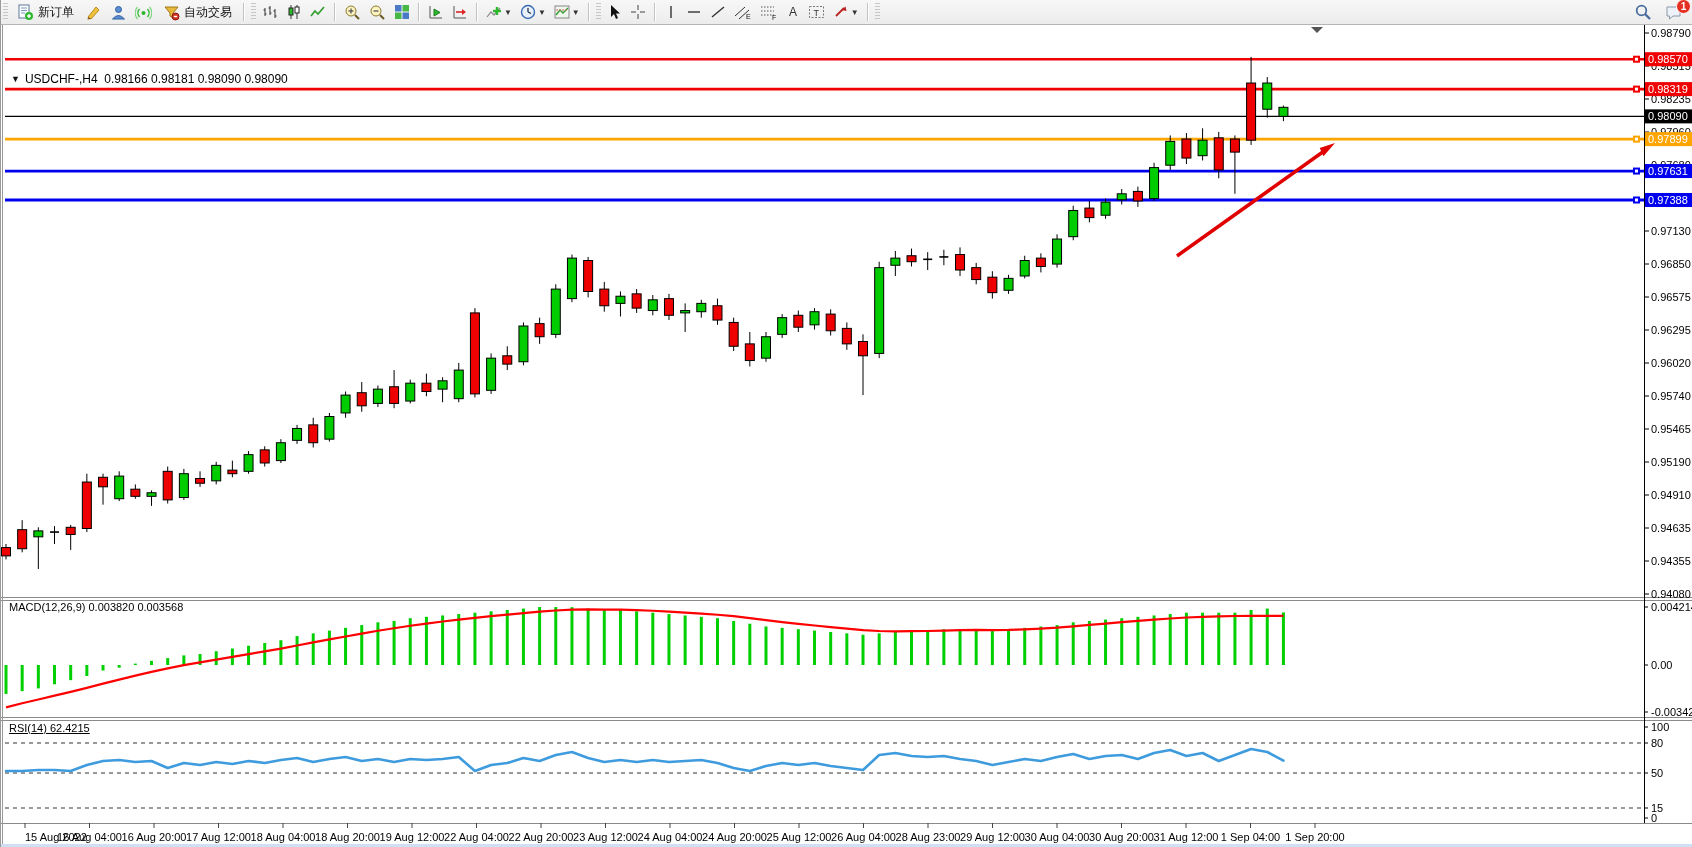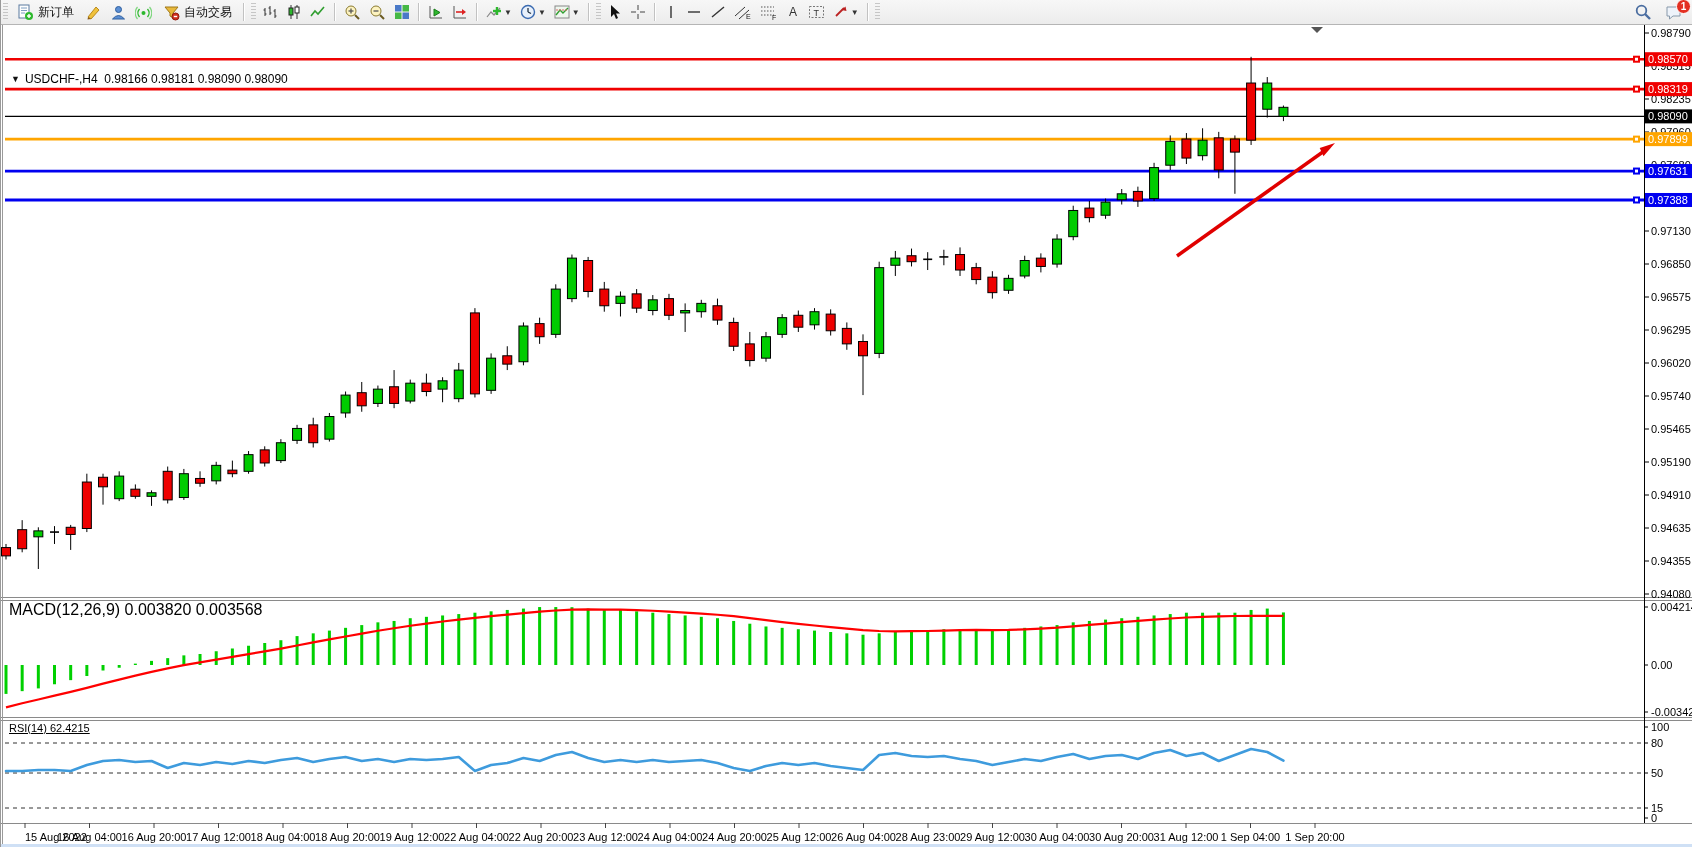--- a/index.html
+++ b/index.html
@@ -15,21 +15,21 @@
   .caret{font-size:8px;color:#333;margin-left:2px;}
   .tf-btn{height:19px;padding:0 6px;font-size:11px;color:#222;display:flex;align-items:center;margin:0 1px;
           border:1px solid transparent;border-radius:2px;}
   .tf-btn.active{background:#fdfdfd;border:1px solid #8d9aa8;box-shadow:inset 1px 1px 2px rgba(0,0,0,.18);}
   #tb-right{margin-left:auto;display:flex;align-items:center;margin-right:6px;}
   .badge-red{position:absolute;top:-4px;right:-6px;background:#e33022;color:#fff;border-radius:8px;font-size:10px;
              font-weight:bold;width:13px;height:13px;line-height:13px;text-align:center;border:1px solid #fff;}
   
   #chart-title{position:absolute;left:10px;top:28px;font-size:12px;color:#000;z-index:4;pointer-events:none;white-space:nowrap;margin-top:44px;}
   #chart-title .tri{font-size:9px;vertical-align:1px;margin-right:5px;color:#111;}
-  #macd-label{position:absolute;left:8px;top:601px;font-size:16px;color:#000;z-index:4;pointer-events:none;}
+  #macd-label{position:absolute;left:8px;top:601px;font-size:11px;color:#000;z-index:4;pointer-events:none;}
   #rsi-label{position:absolute;left:8px;top:722px;font-size:11px;color:#000;z-index:4;pointer-events:none;text-decoration:underline;}
   svg text{font-family:"Liberation Sans",sans-serif;}
 </style>
 </head>
 <body>
 
 <div id="app">
 
   <div id="toolbar">
     <div class="tb-grip"></div>

